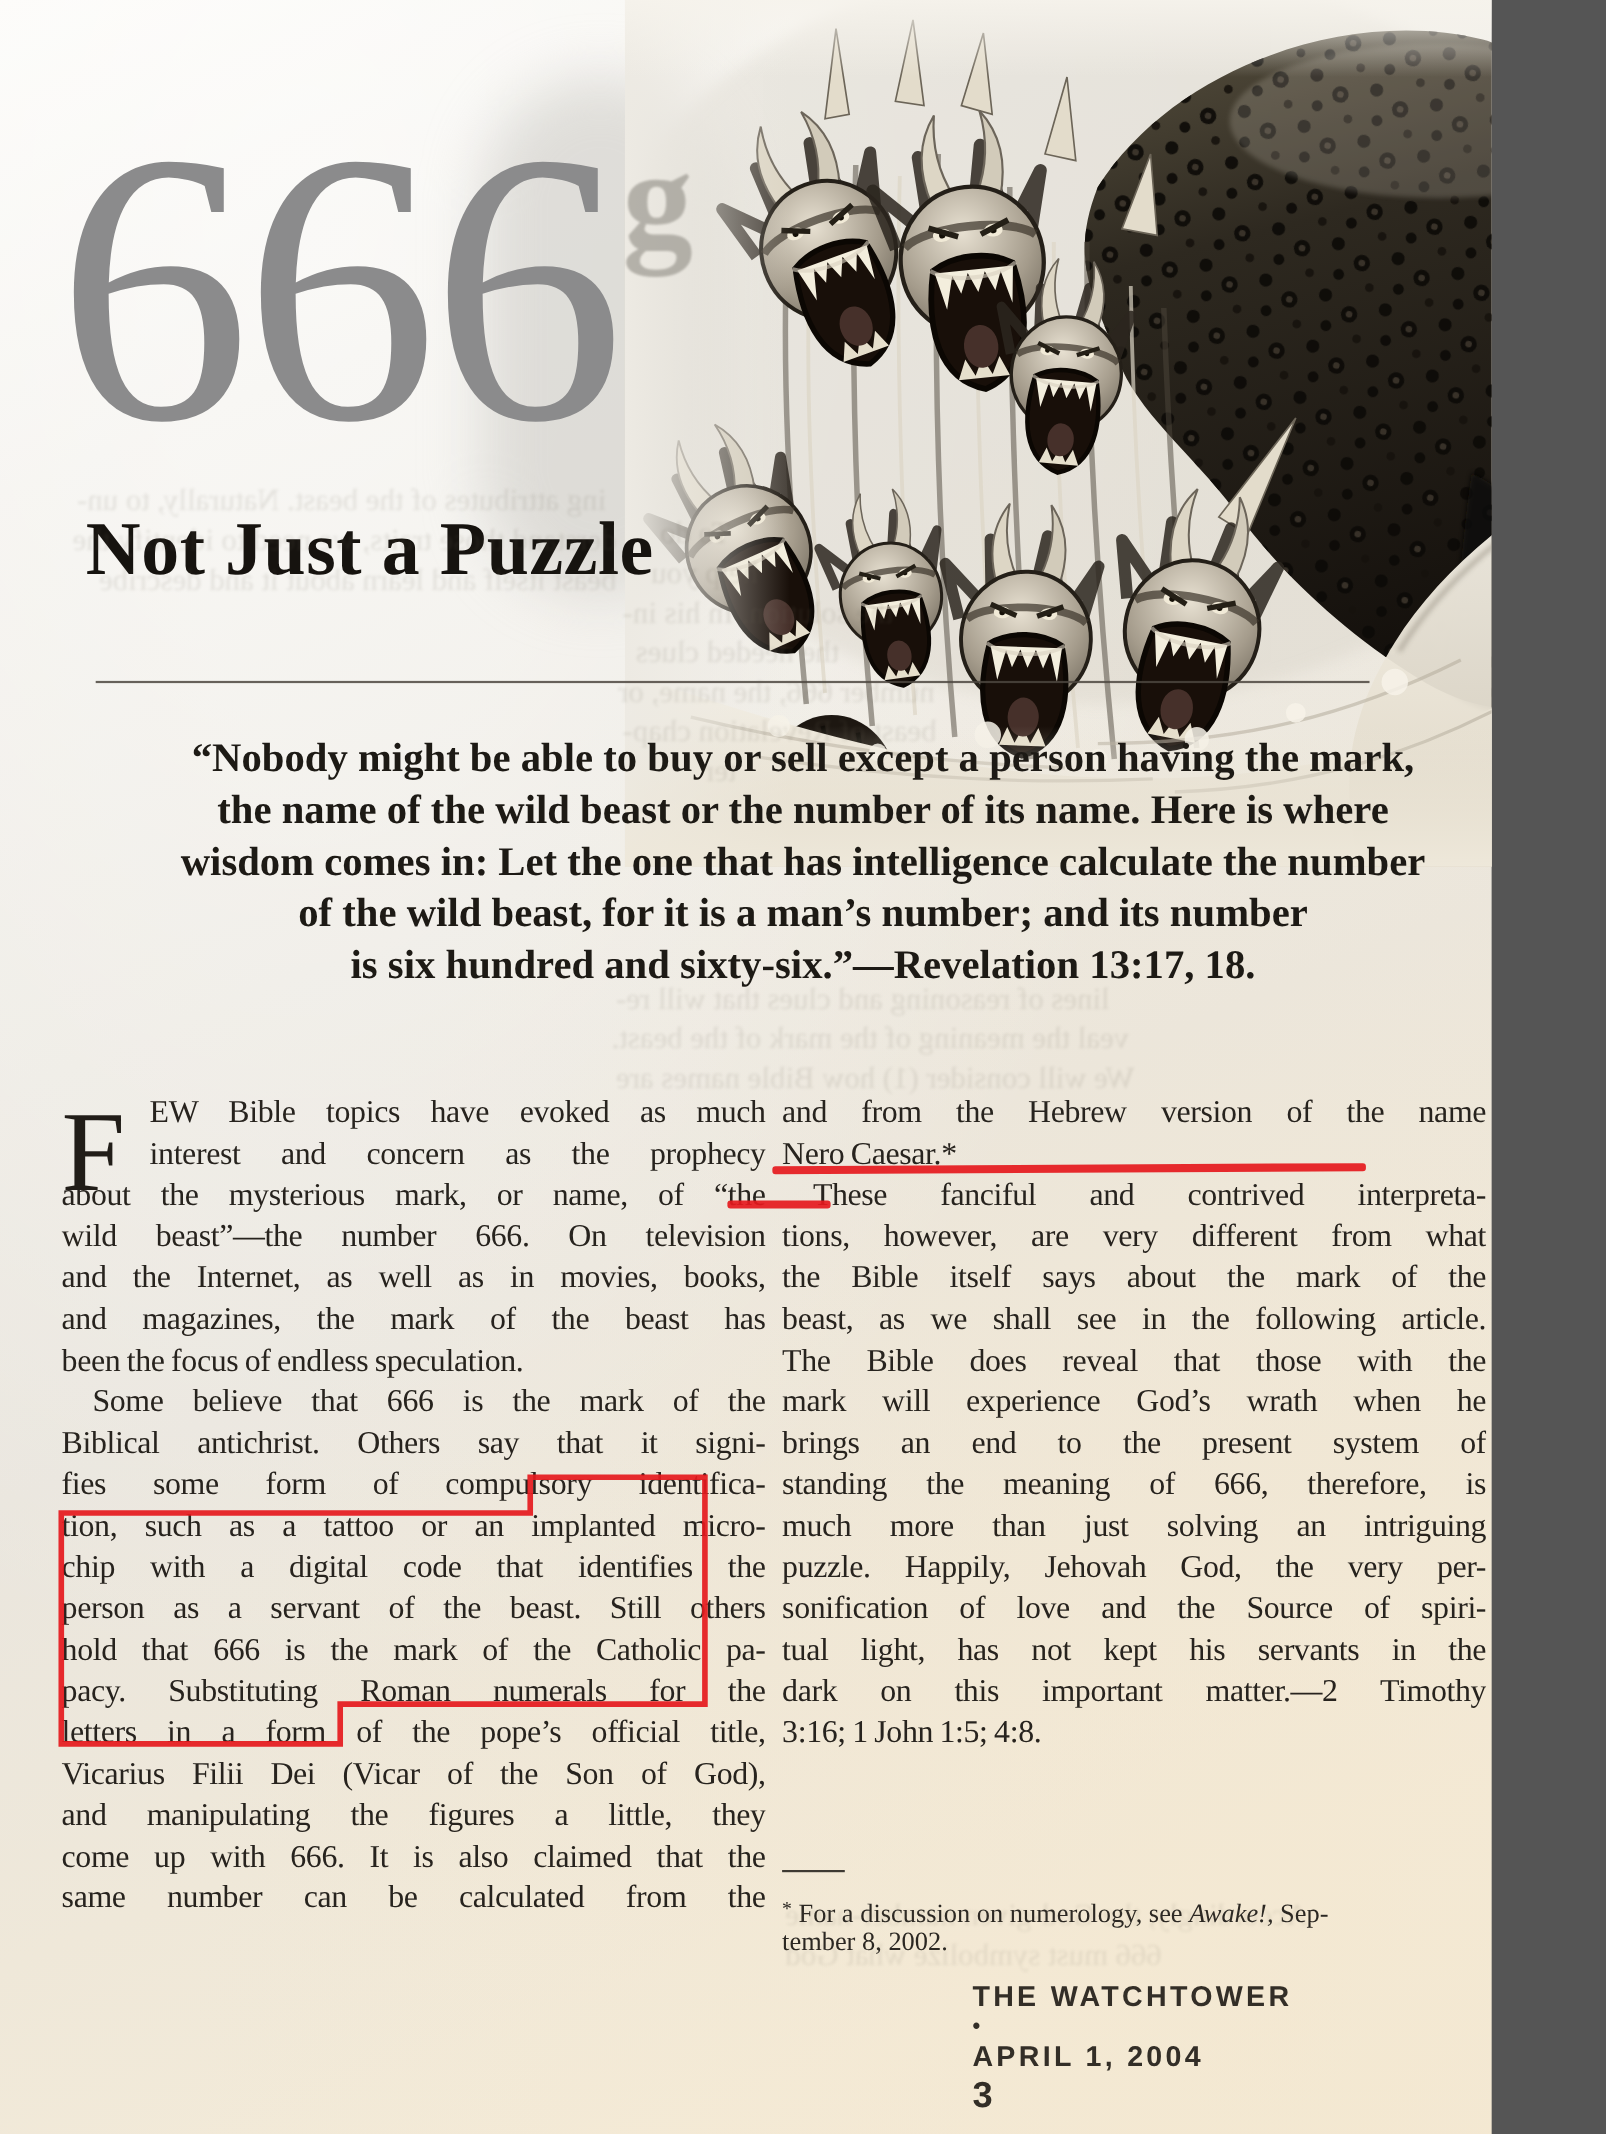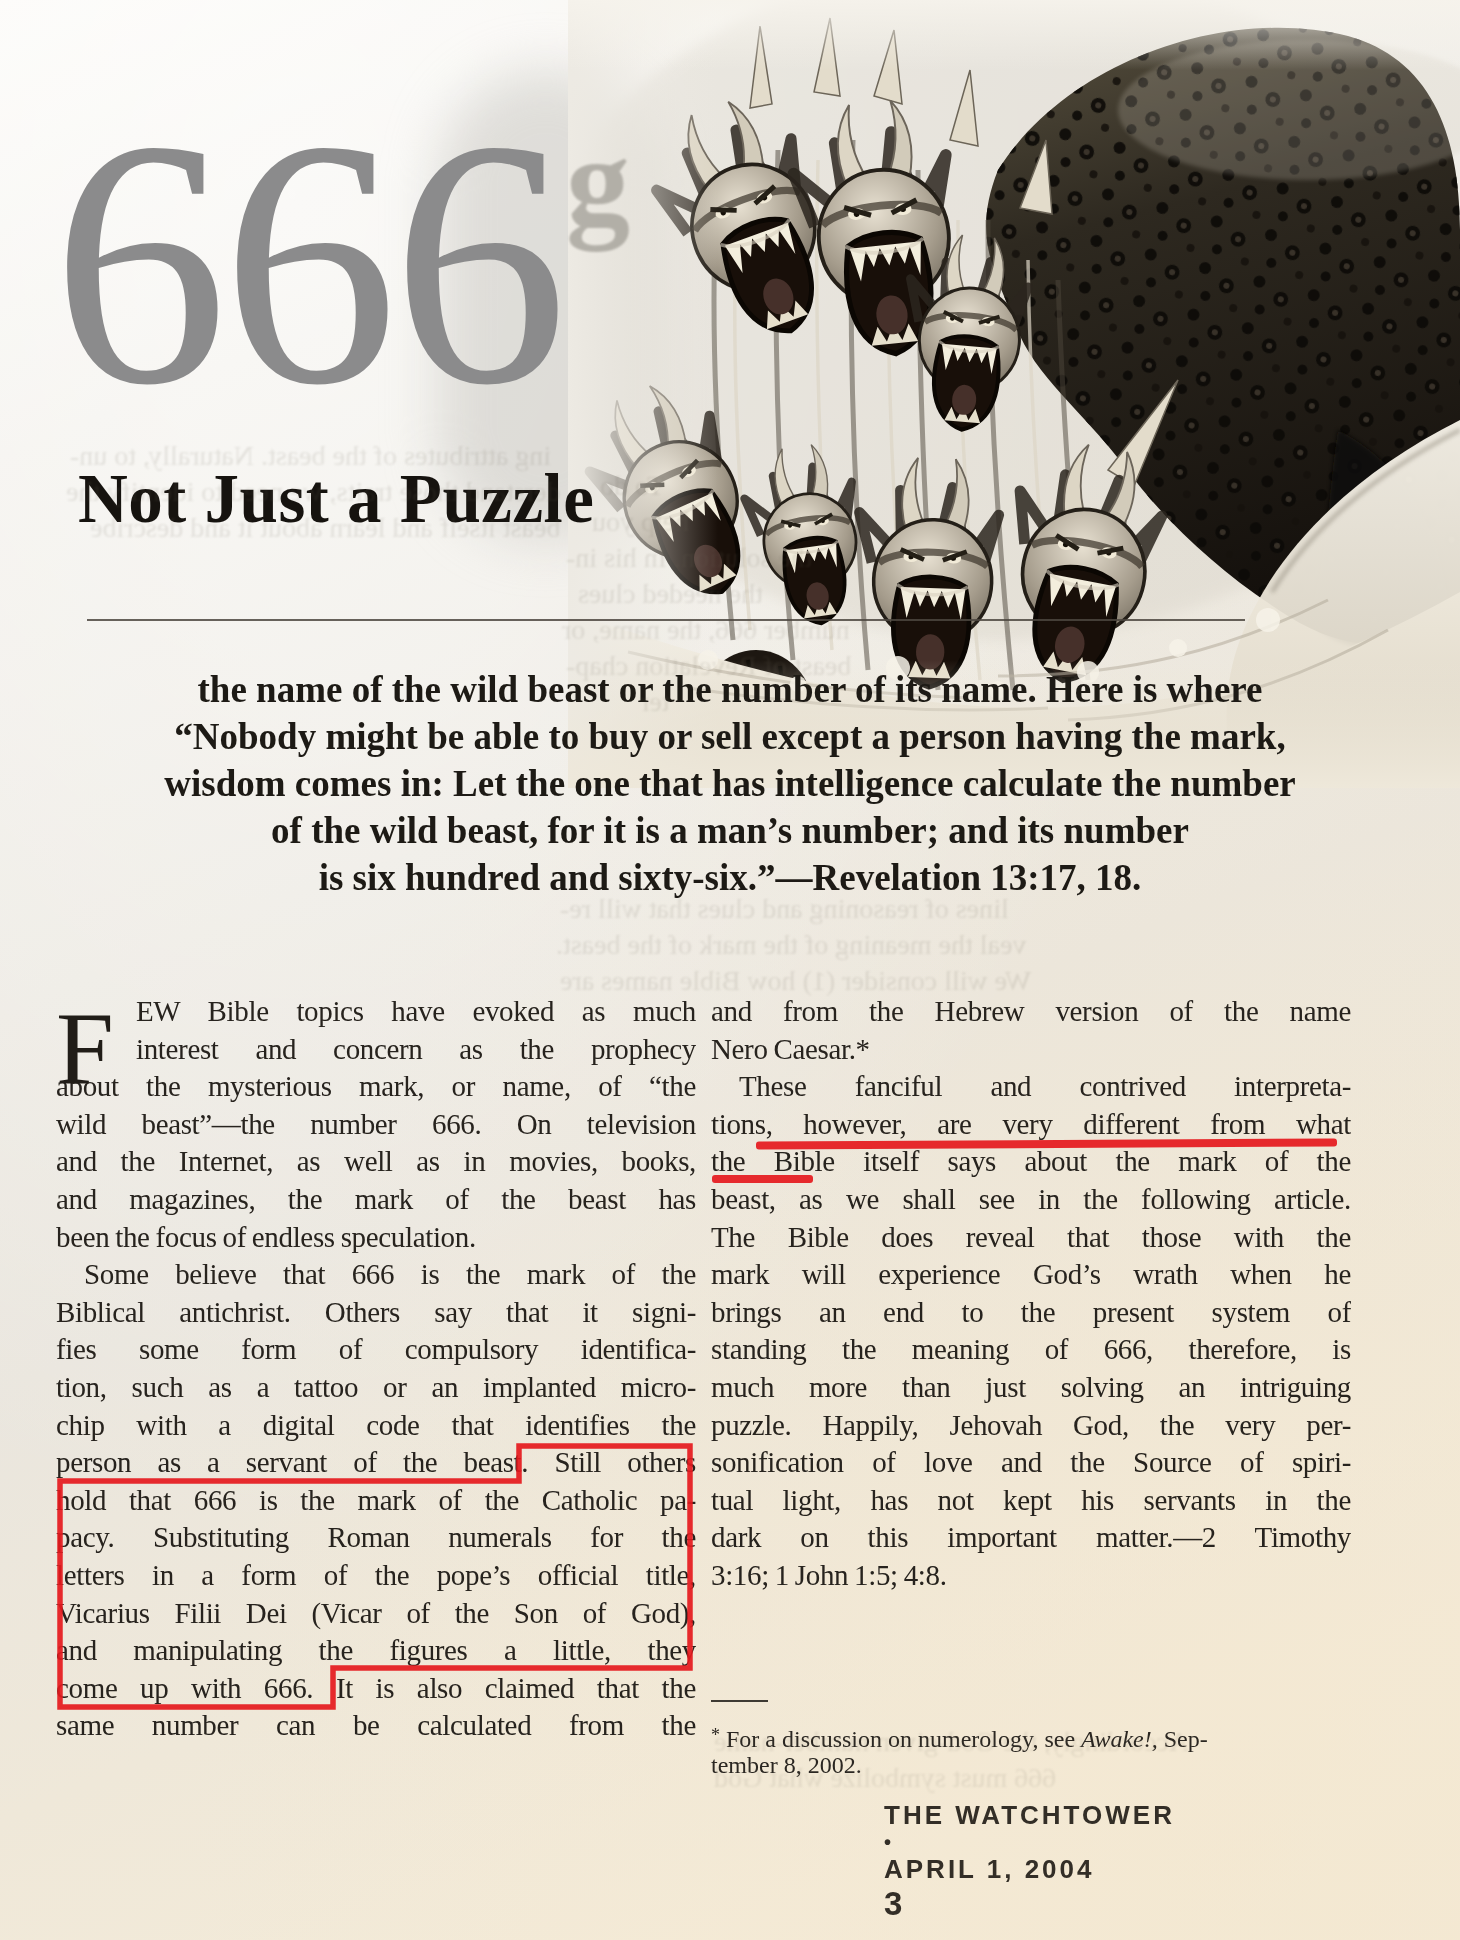--- a/index.html
+++ b/index.html
@@ -1,16 +1,16 @@
 <!DOCTYPE html>
 <html><head>
 <meta charset="utf-8">
 <style>
   html,body{margin:0;padding:0;background:#555;}
-  .page{position:relative;width:1460px;height:1940px;overflow:hidden;
+  .page{position:relative;width:1356px;height:1940px;overflow:hidden;
     background:linear-gradient(158deg,#fcfbf8 0%,#f3f1ec 18%,#edeae3 40%,#eae6de 55%,#efe8d9 72%,#f4ebd8 88%,#f4ead5 100%);
     font-family:"Liberation Serif",serif;color:#26231f;}
   .noise{position:absolute;inset:0;pointer-events:none;
     background:radial-gradient(ellipse at 20% 10%,rgba(255,255,255,.5),transparent 55%),
                radial-gradient(ellipse at 85% 95%,rgba(243,230,206,.55),transparent 60%);}
   
   .silhouette{position:absolute;left:438px;top:70px;width:215px;height:470px;border-radius:110px;
     background:rgba(203,200,194,.55);filter:blur(26px);}
   .num666{position:absolute;left:52px;top:86px;font-size:352px;line-height:1;letter-spacing:-6px;
     color:#8b8b8c;font-weight:400;}
@@ -215,22 +215,22 @@
     <rect x="0" y="660" width="892" height="128" fill="url(#fadeB)"></rect>
   </svg>
 
   <div class="ghostg">g</div>
 
   <div class="num666">666</div>
   <div class="title">Not Just a Puzzle</div>
   <div class="rule"></div>
 
   <div class="quote">
+      <div class="ql">“Nobody might be able to buy or sell except a person having the mark,</div>
       <div class="ql">the name of the wild beast or the number of its name. Here is where</div>
-      <div class="ql">“Nobody might be able to buy or sell except a person having the mark,</div>
       <div class="ql">wisdom comes in: Let the one that has intelligence calculate the number</div>
       <div class="ql">of the wild beast, for it is a man’s number; and its number</div>
       <div class="ql">is six hundred and sixty-six.”—Revelation 13:17, 18.</div>
     </div>
 
   <div class="col colL">
     <span class="dropcap">F</span>
     <div>
         <div class="ln dc">EW Bible topics have evoked as much</div>
         <div class="ln dc">interest and concern as the prophecy</div>

